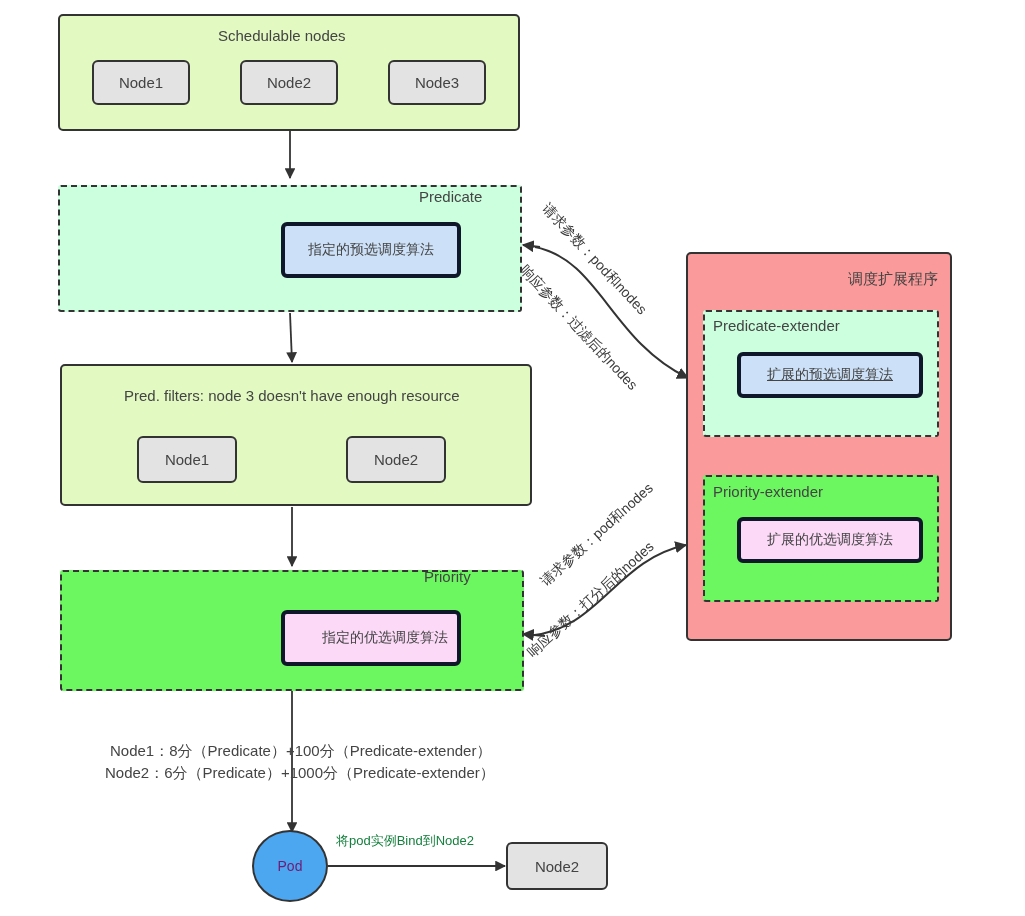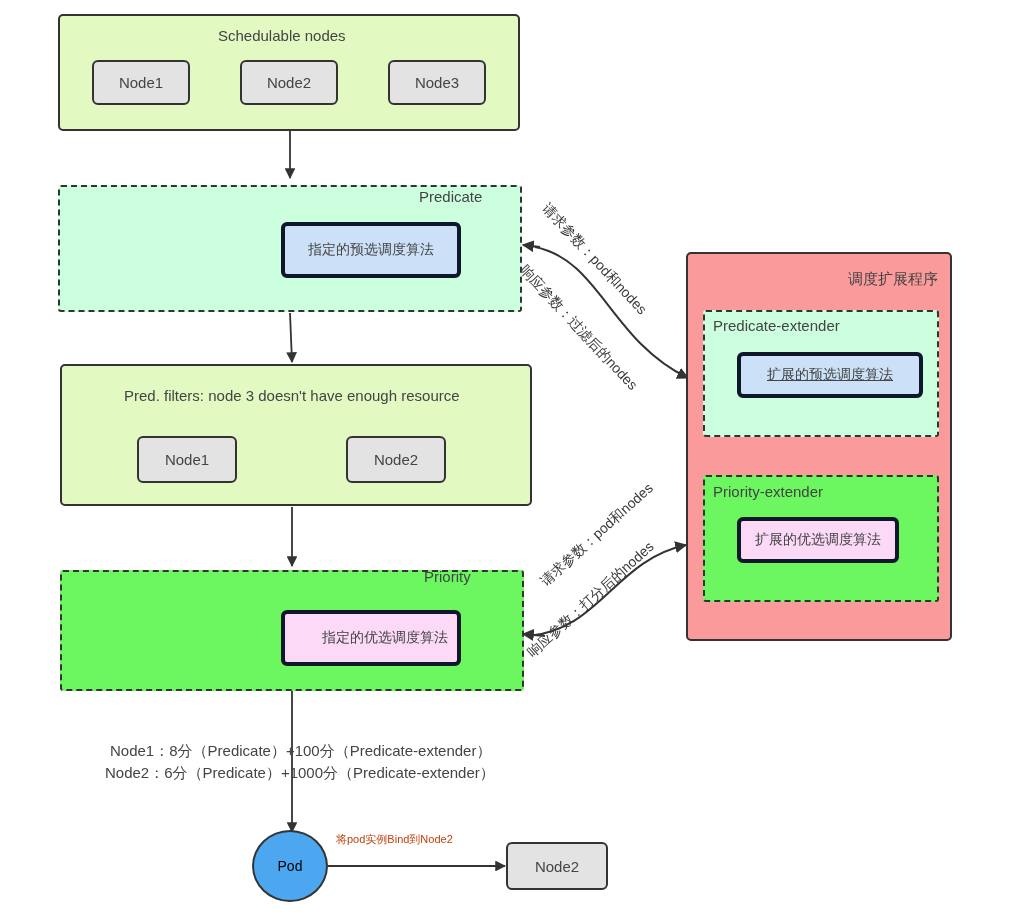--- a/index.html
+++ b/index.html
@@ -84,26 +84,26 @@
   }
   .pod-circle {
     position: absolute;
     box-sizing: border-box;
     border: 2px solid #333333;
     border-radius: 50%;
     display: flex;
     align-items: center;
     justify-content: center;
     font-size: 14px;
-    color: #000000;
+    color: #701a75;
   }
   .bind-label {
     position: absolute;
-    font-size: 11px;
-    color: #c2410c;
+    font-size: 13px;
+    color: #15803d;
     white-space: nowrap;
     text-align: center;
   }
   svg.overlay {
     position: absolute;
     left: 0; top: 0;
     width: 1025px;
     height: 916px;
     pointer-events: none;
   }
@@ -164,21 +164,21 @@
 
   <div class="box" style="left:686px; top:252px; width:266px; height:389px; background:#fb9a9a;"></div>
   <div class="ext-title" style="left:848px; top:270px;">调度扩展程序</div>
 
   <div class="dashbox" style="left:703px; top:310px; width:236px; height:127px; background:#ccffdd;"></div>
   <div class="ext-title" style="left:713px; top:317px;">Predicate-extender</div>
   <div class="algobox" style="left:737px; top:352px; width:186px; height:46px; background:#cce0f7;text-decoration:underline;">扩展的预选调度算法</div>
 
   <div class="dashbox" style="left:703px; top:475px; width:236px; height:127px; background:#6cf761;"></div>
   <div class="ext-title" style="left:713px; top:483px;">Priority-extender</div>
-  <div class="algobox" style="left:737px; top:517px; width:162px; height:46px; background:#fbd9f7;">扩展的优选调度算法</div>
+  <div class="algobox" style="left:737px; top:517px; width:186px; height:46px; background:#fbd9f7;">扩展的优选调度算法</div>
 
   <div class="edge-label" style="left:551px; top:200px; transform: rotate(47deg);">请求参数：pod和nodes</div>
   <div class="edge-label" style="left:529px; top:262px; transform: rotate(47deg);">响应参数：过滤后的nodes</div>
 
   <div class="edge-label" style="left:537px; top:577px; transform: rotate(-42deg);">请求参数：pod和nodes</div>
   <div class="edge-label" style="left:524px; top:648px; transform: rotate(-42deg);">响应参数：打分后的nodes</div>
 
   <div class="score-text" style="left:110px; top:739px;">Node1：8分（Predicate）+100分（Predicate-extender）</div>
   <div class="score-text" style="left:105px; top:761px;">Node2：6分（Predicate）+1000分（Predicate-extender）</div>
 

